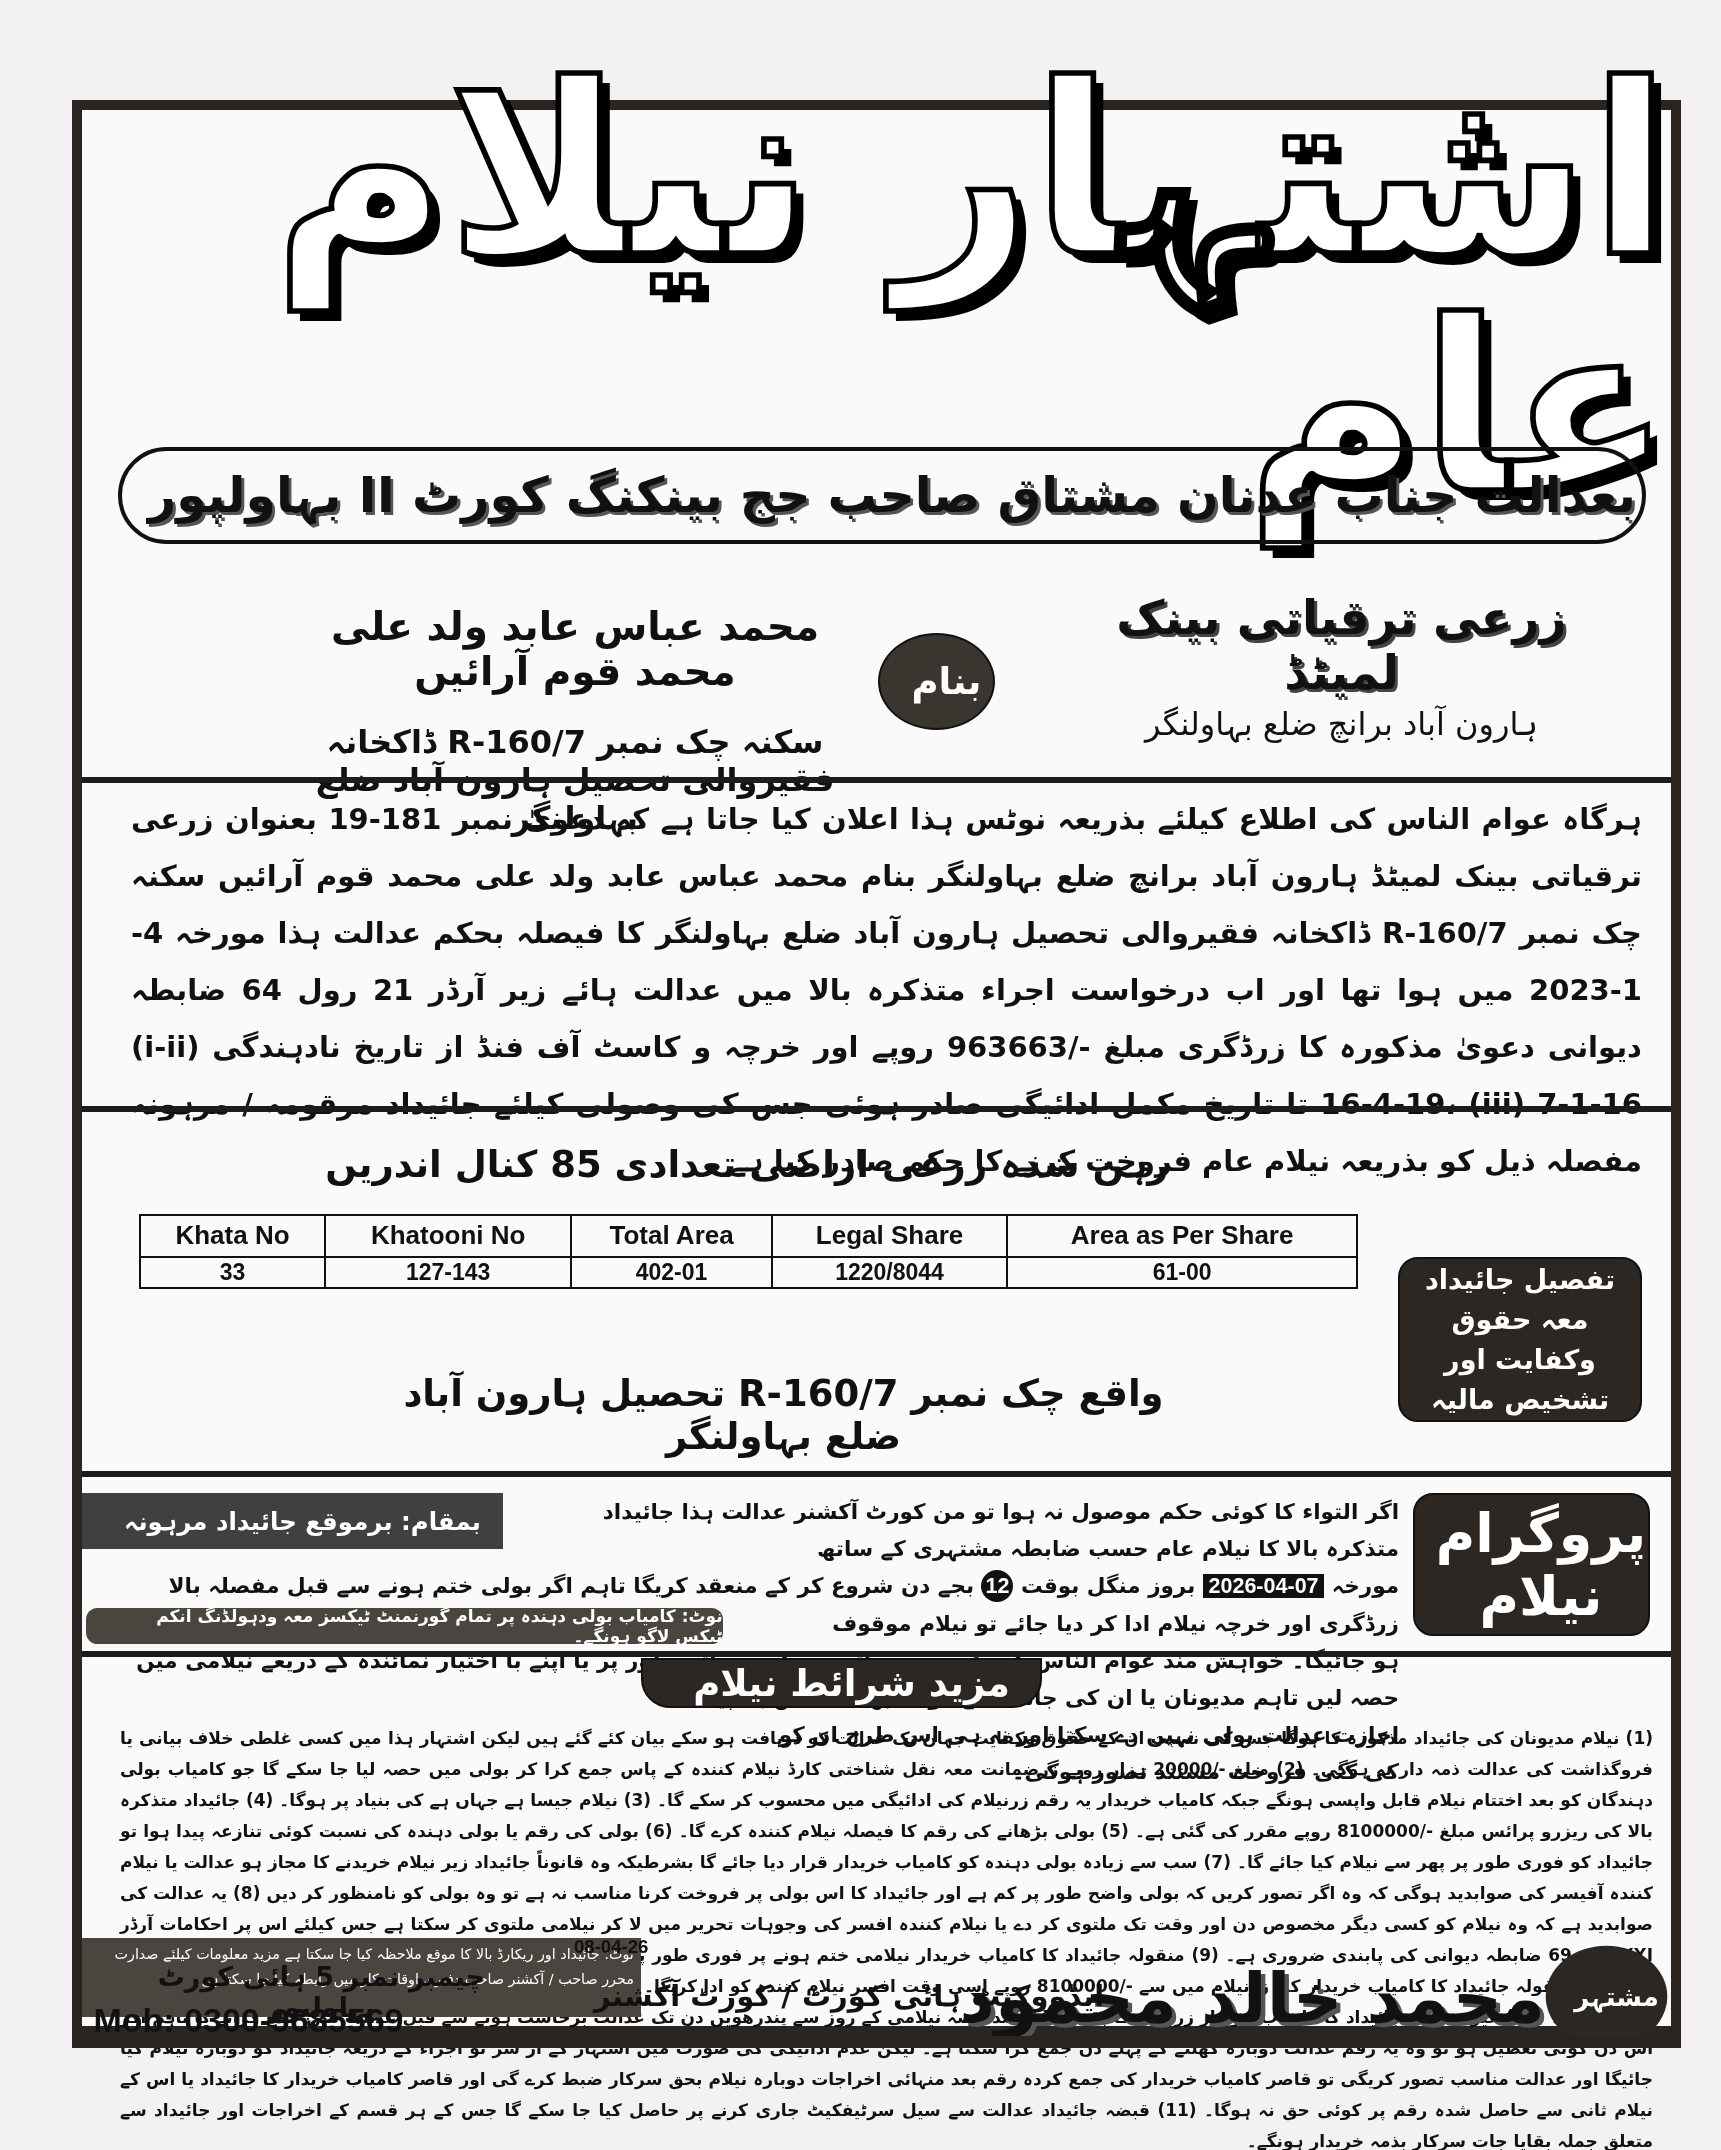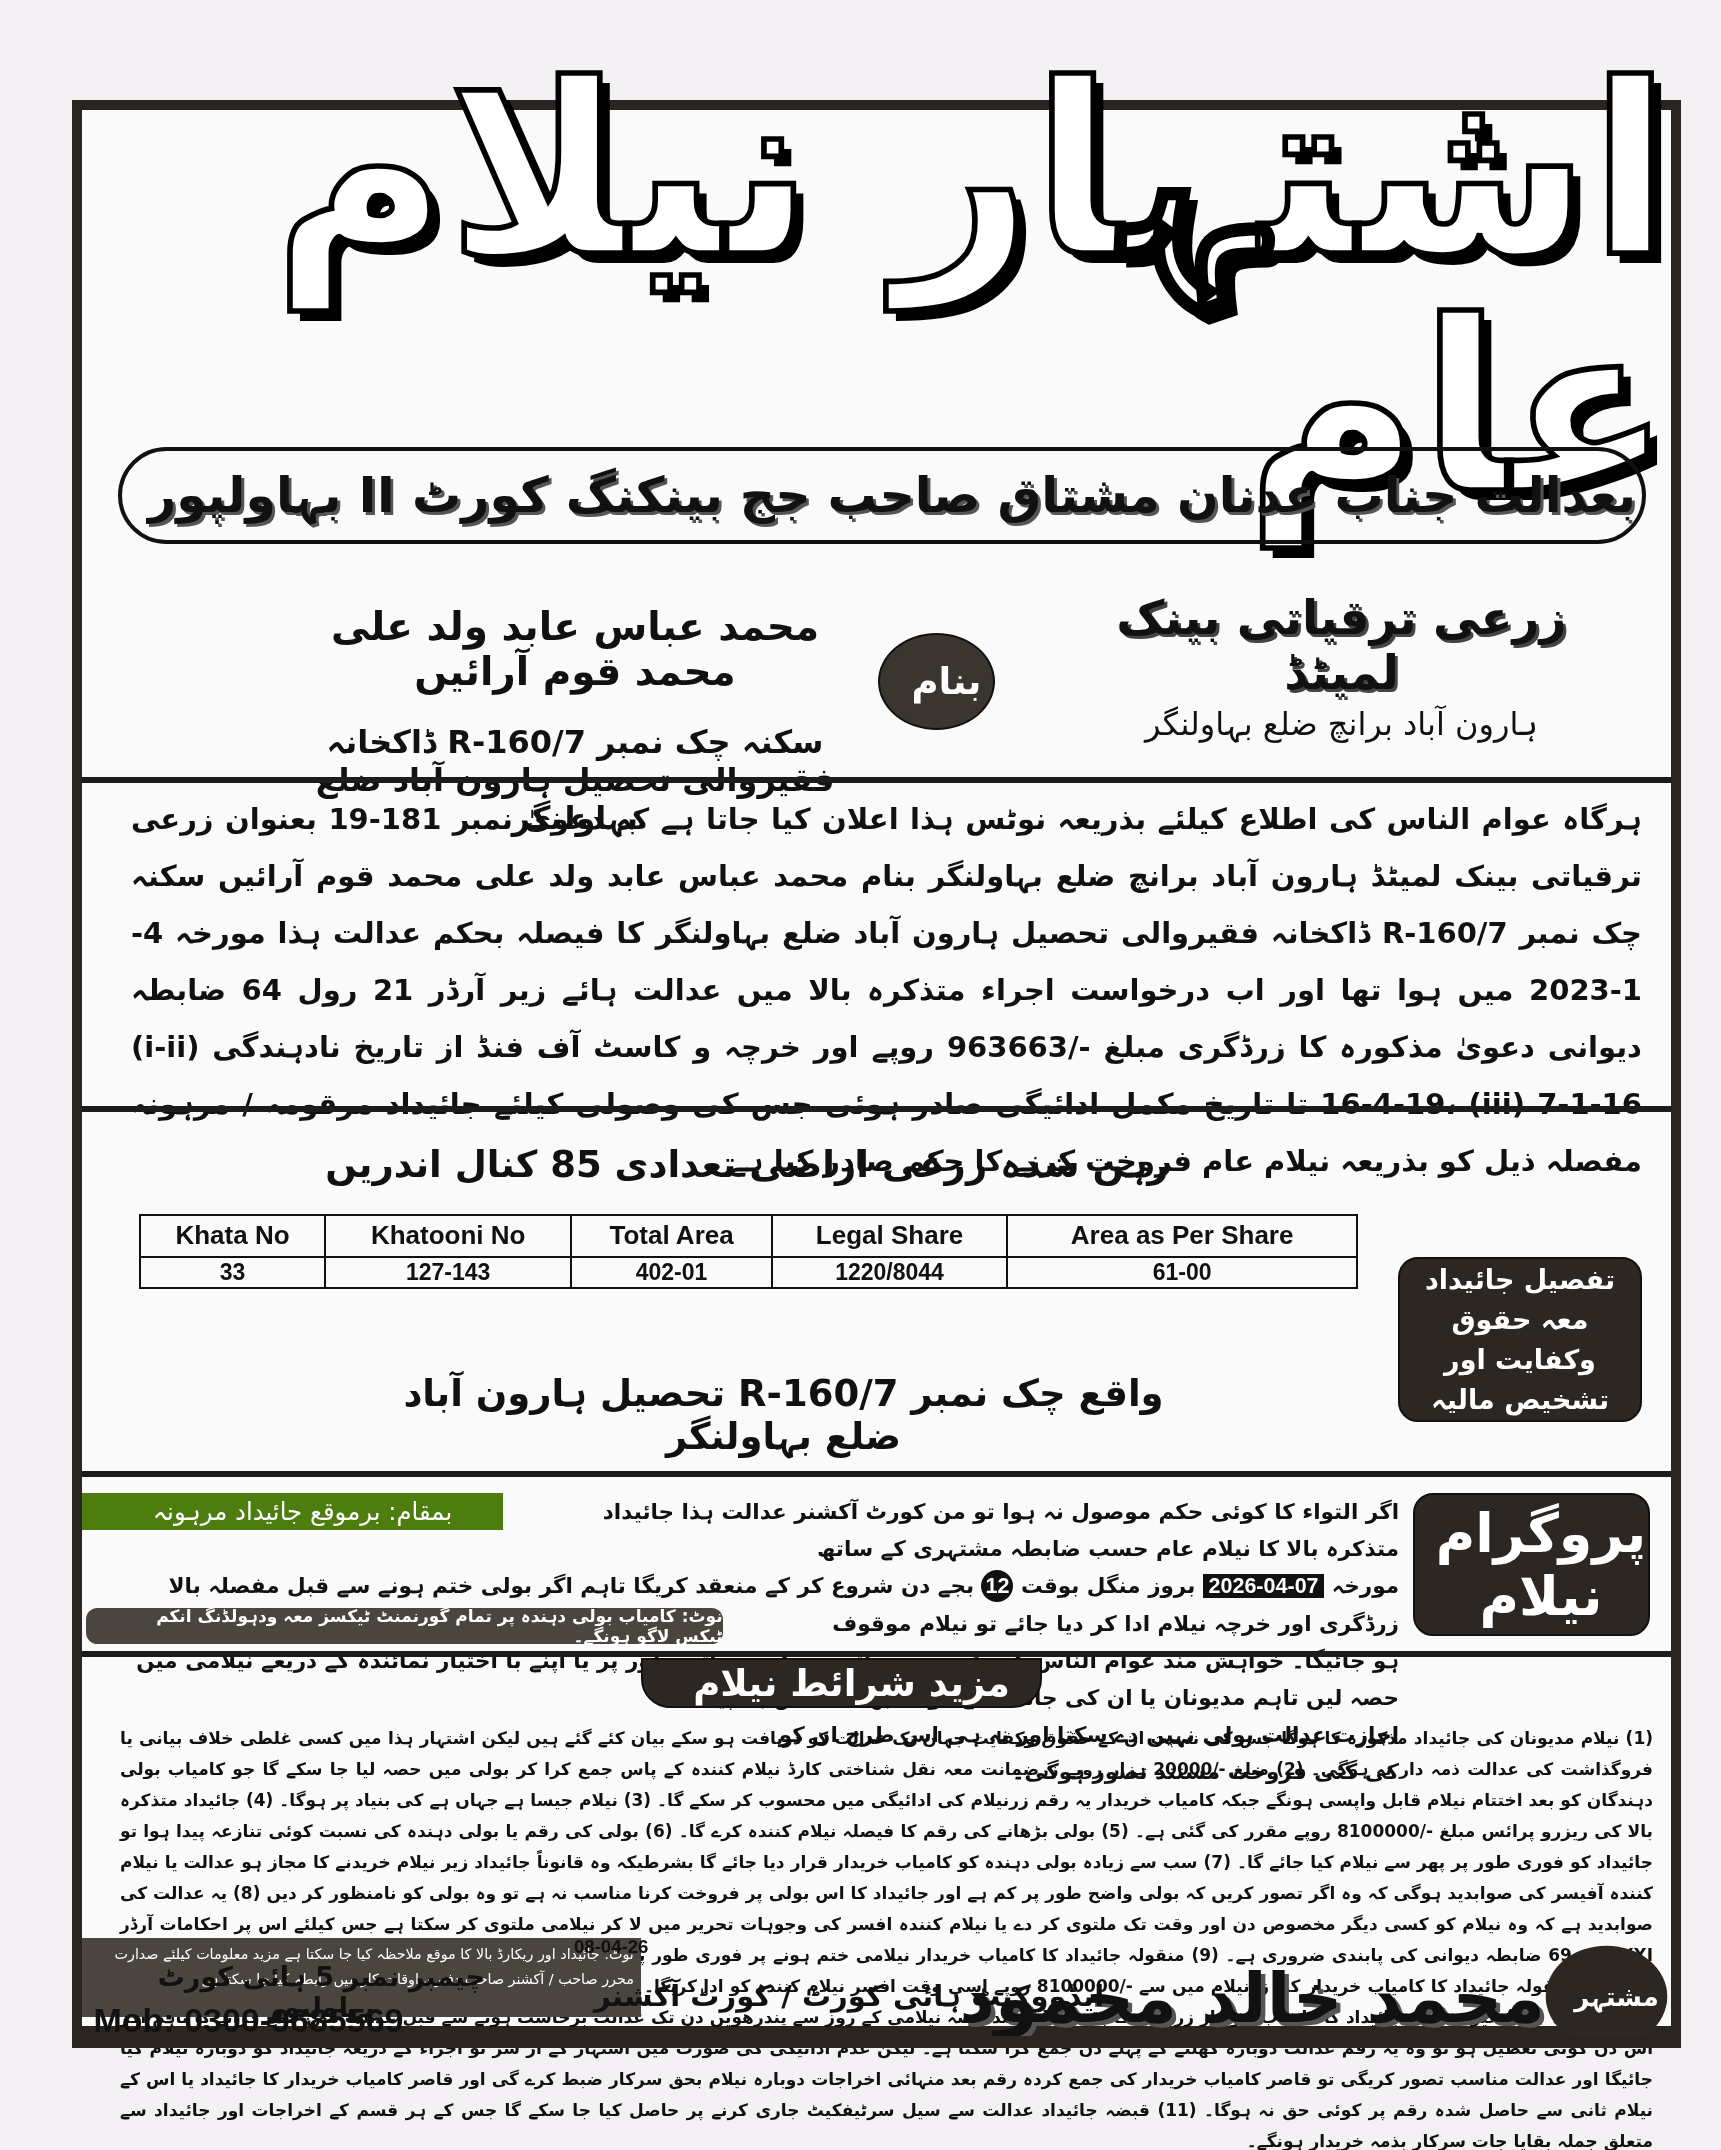--- a/index.html
+++ b/index.html
@@ -57,22 +57,22 @@
   .land-table td { font-size: 23px; padding: 1.4px 2.9px; }
   .prop-location { position: absolute; top: 258px; left: 287px; width: 789px; text-align: center; font-size: 37px; font-weight: bold; }
   .dark-box {
     background: #2c2722; color: #fff; border-radius: 20px; border: 2.9px solid #111;
     display: flex; align-items: center; justify-content: center; text-align: center; font-weight: bold;
     box-sizing: border-box;
   }
   .details-box { position: absolute; right: 29px; top: 143px; width: 244px; height: 165px; font-size: 27px; line-height: 40px; padding: 7.2px; }
   .program { position: absolute; top: 1369px; left: 0; right: 0; height: 168px; }
   .venue-bar {
-    position: absolute; left: 0; top: 14.3px; width: 401px; height: 37px; background: #4d7c0f; color: #fff;
-    font-size: 24.4px; font-weight: normal; display: flex; align-items: center; justify-content: center;
+    position: absolute; left: 0; top: 14.3px; width: 401px; height: 56px; background: #404040; color: #fff;
+    font-size: 24.4px; font-weight: bold; display: flex; align-items: center; justify-content: center;
   }
   .program-text { position: absolute; left: 21.5px; right: 272px; top: 14.3px; font-size: 21.5px; font-weight: bold; line-height: 37px; text-align: right; }
   .program-text .date { background: #111; color: #fff; padding: 0 5.7px; font-family: "Liberation Sans", sans-serif; }
   .program-text .time {
     display: inline-block; width: 32px; height: 32px; border-radius: 50%; background: #111; color: #fff;
     text-align: center; line-height: 32px; font-family: "Liberation Sans", sans-serif;
   }
   .note-bar {
     position: absolute; left: 3.6px; top: 129px; width: 617px; height: 36px; background: #4a453f; color: #fff;
     border-radius: 11.5px; font-size: 17px; font-weight: bold; display: flex; align-items: center; justify-content: center;

